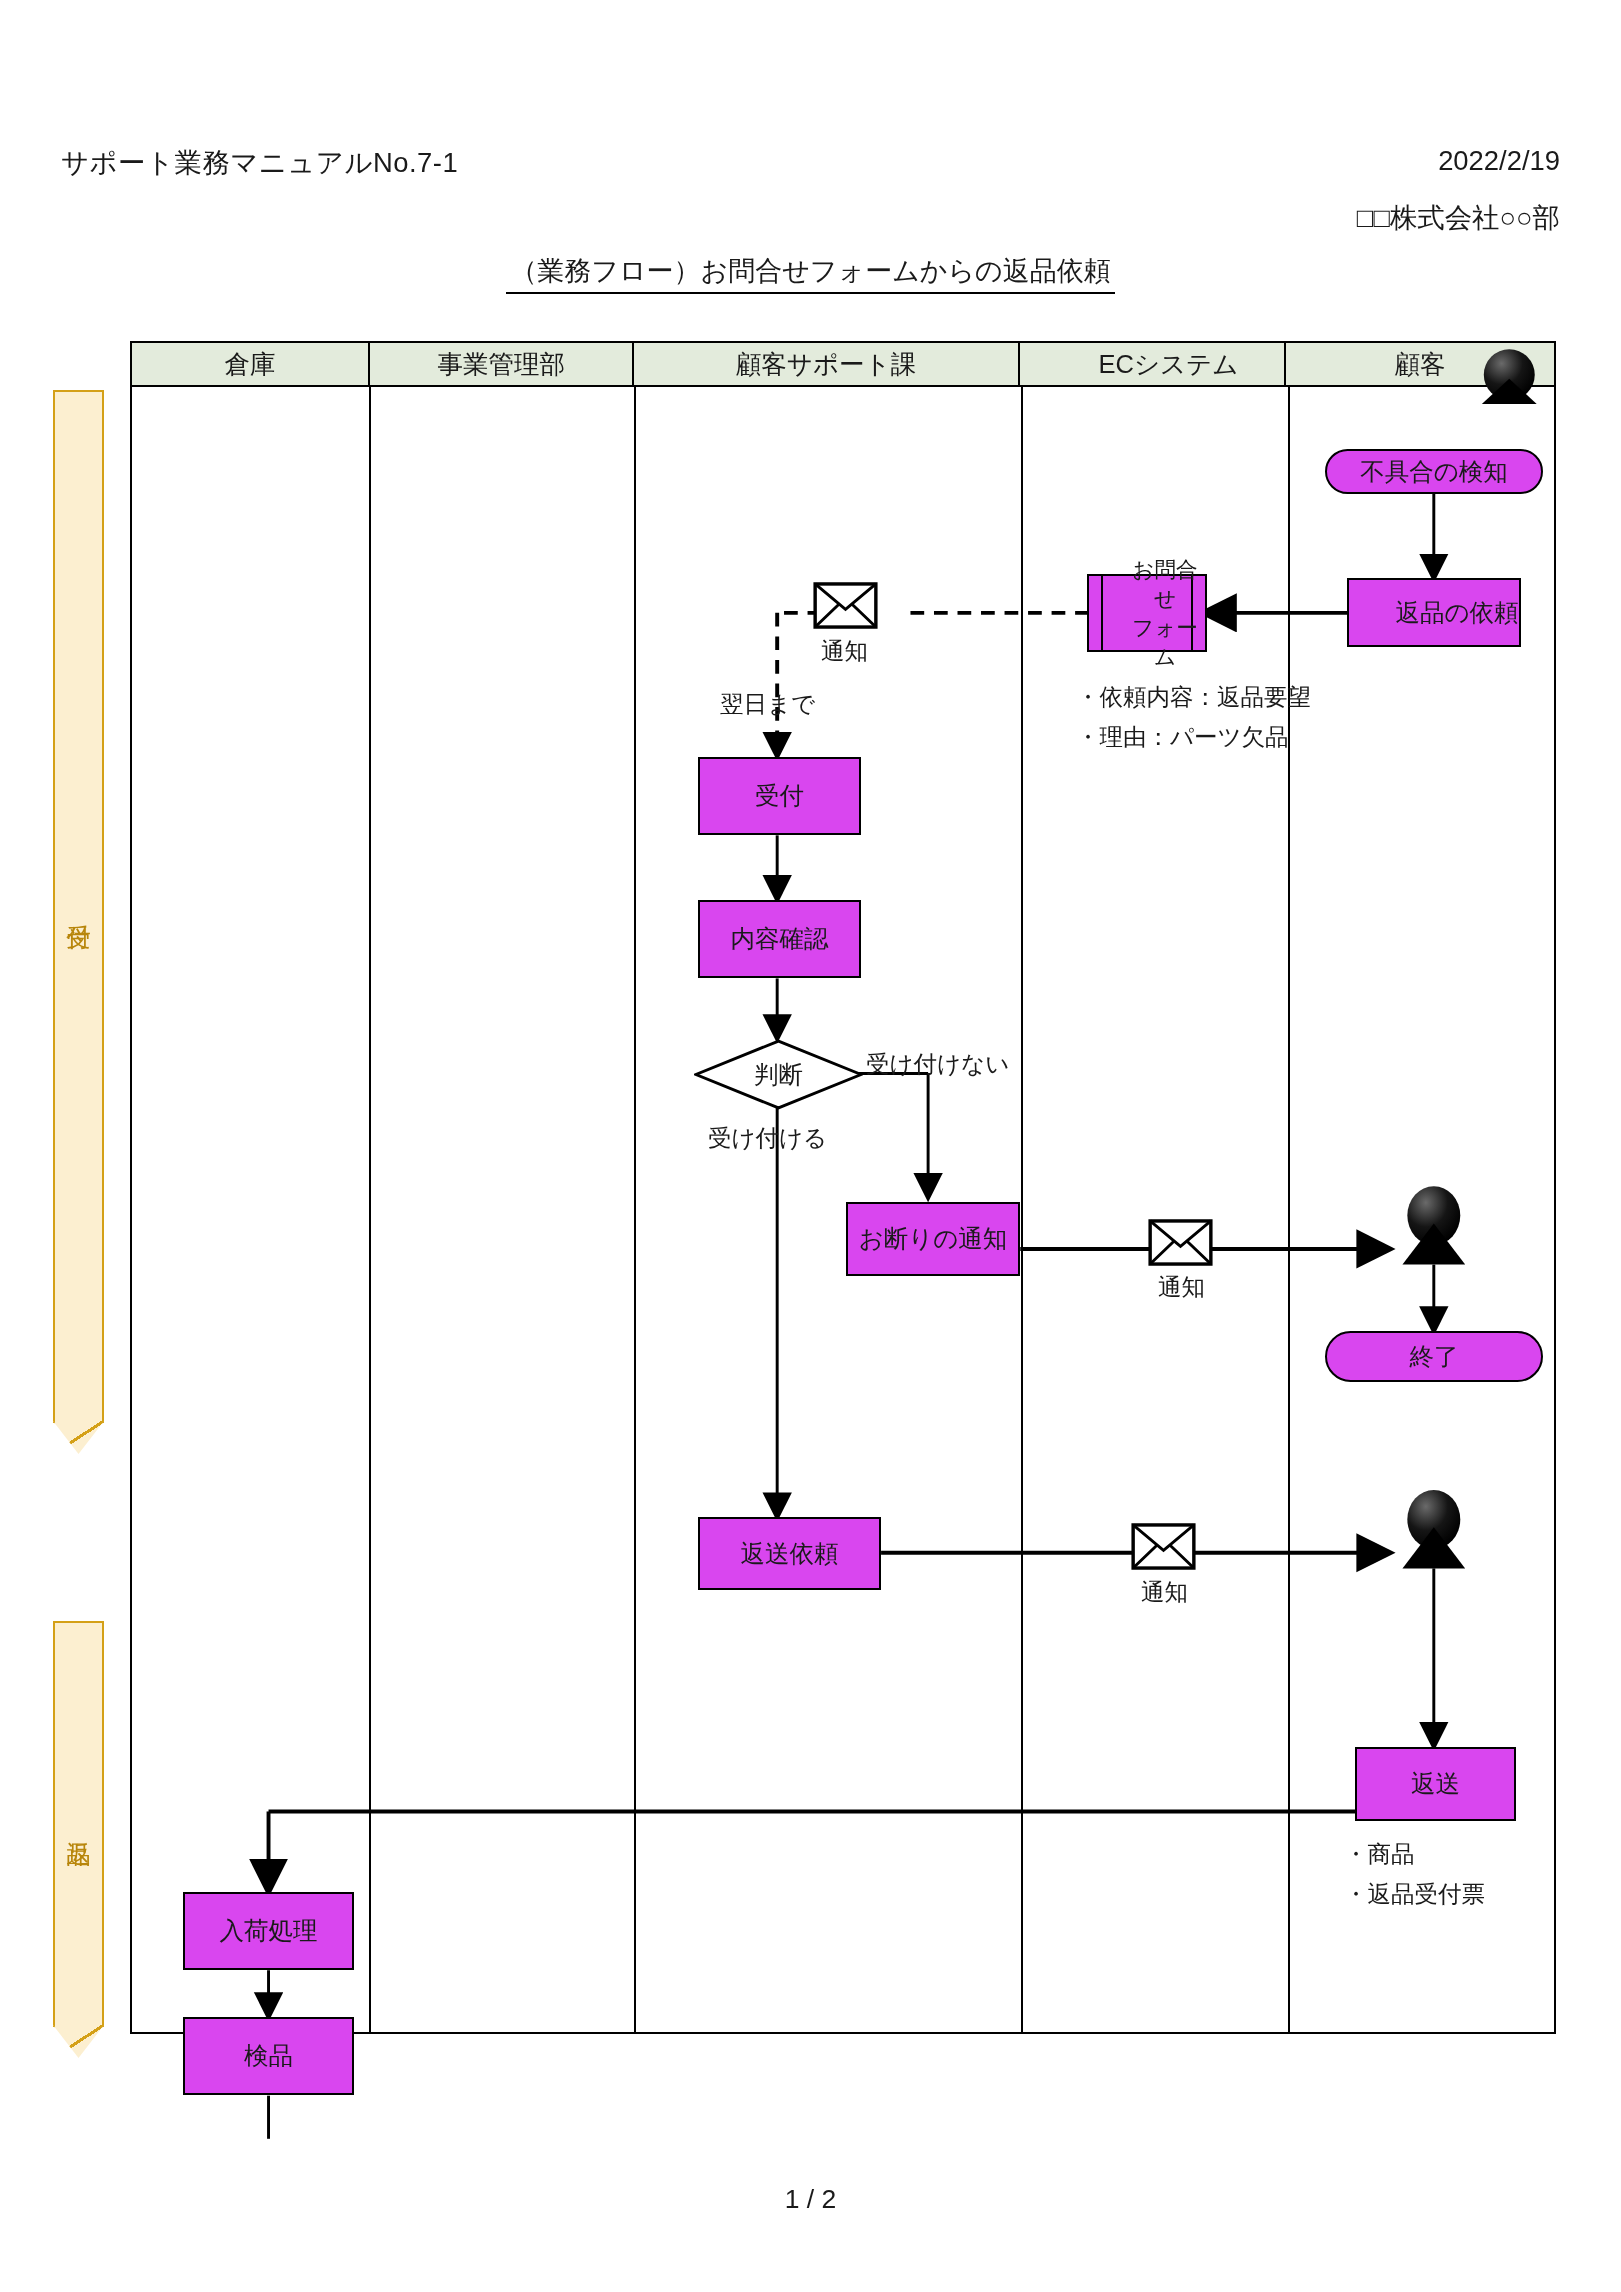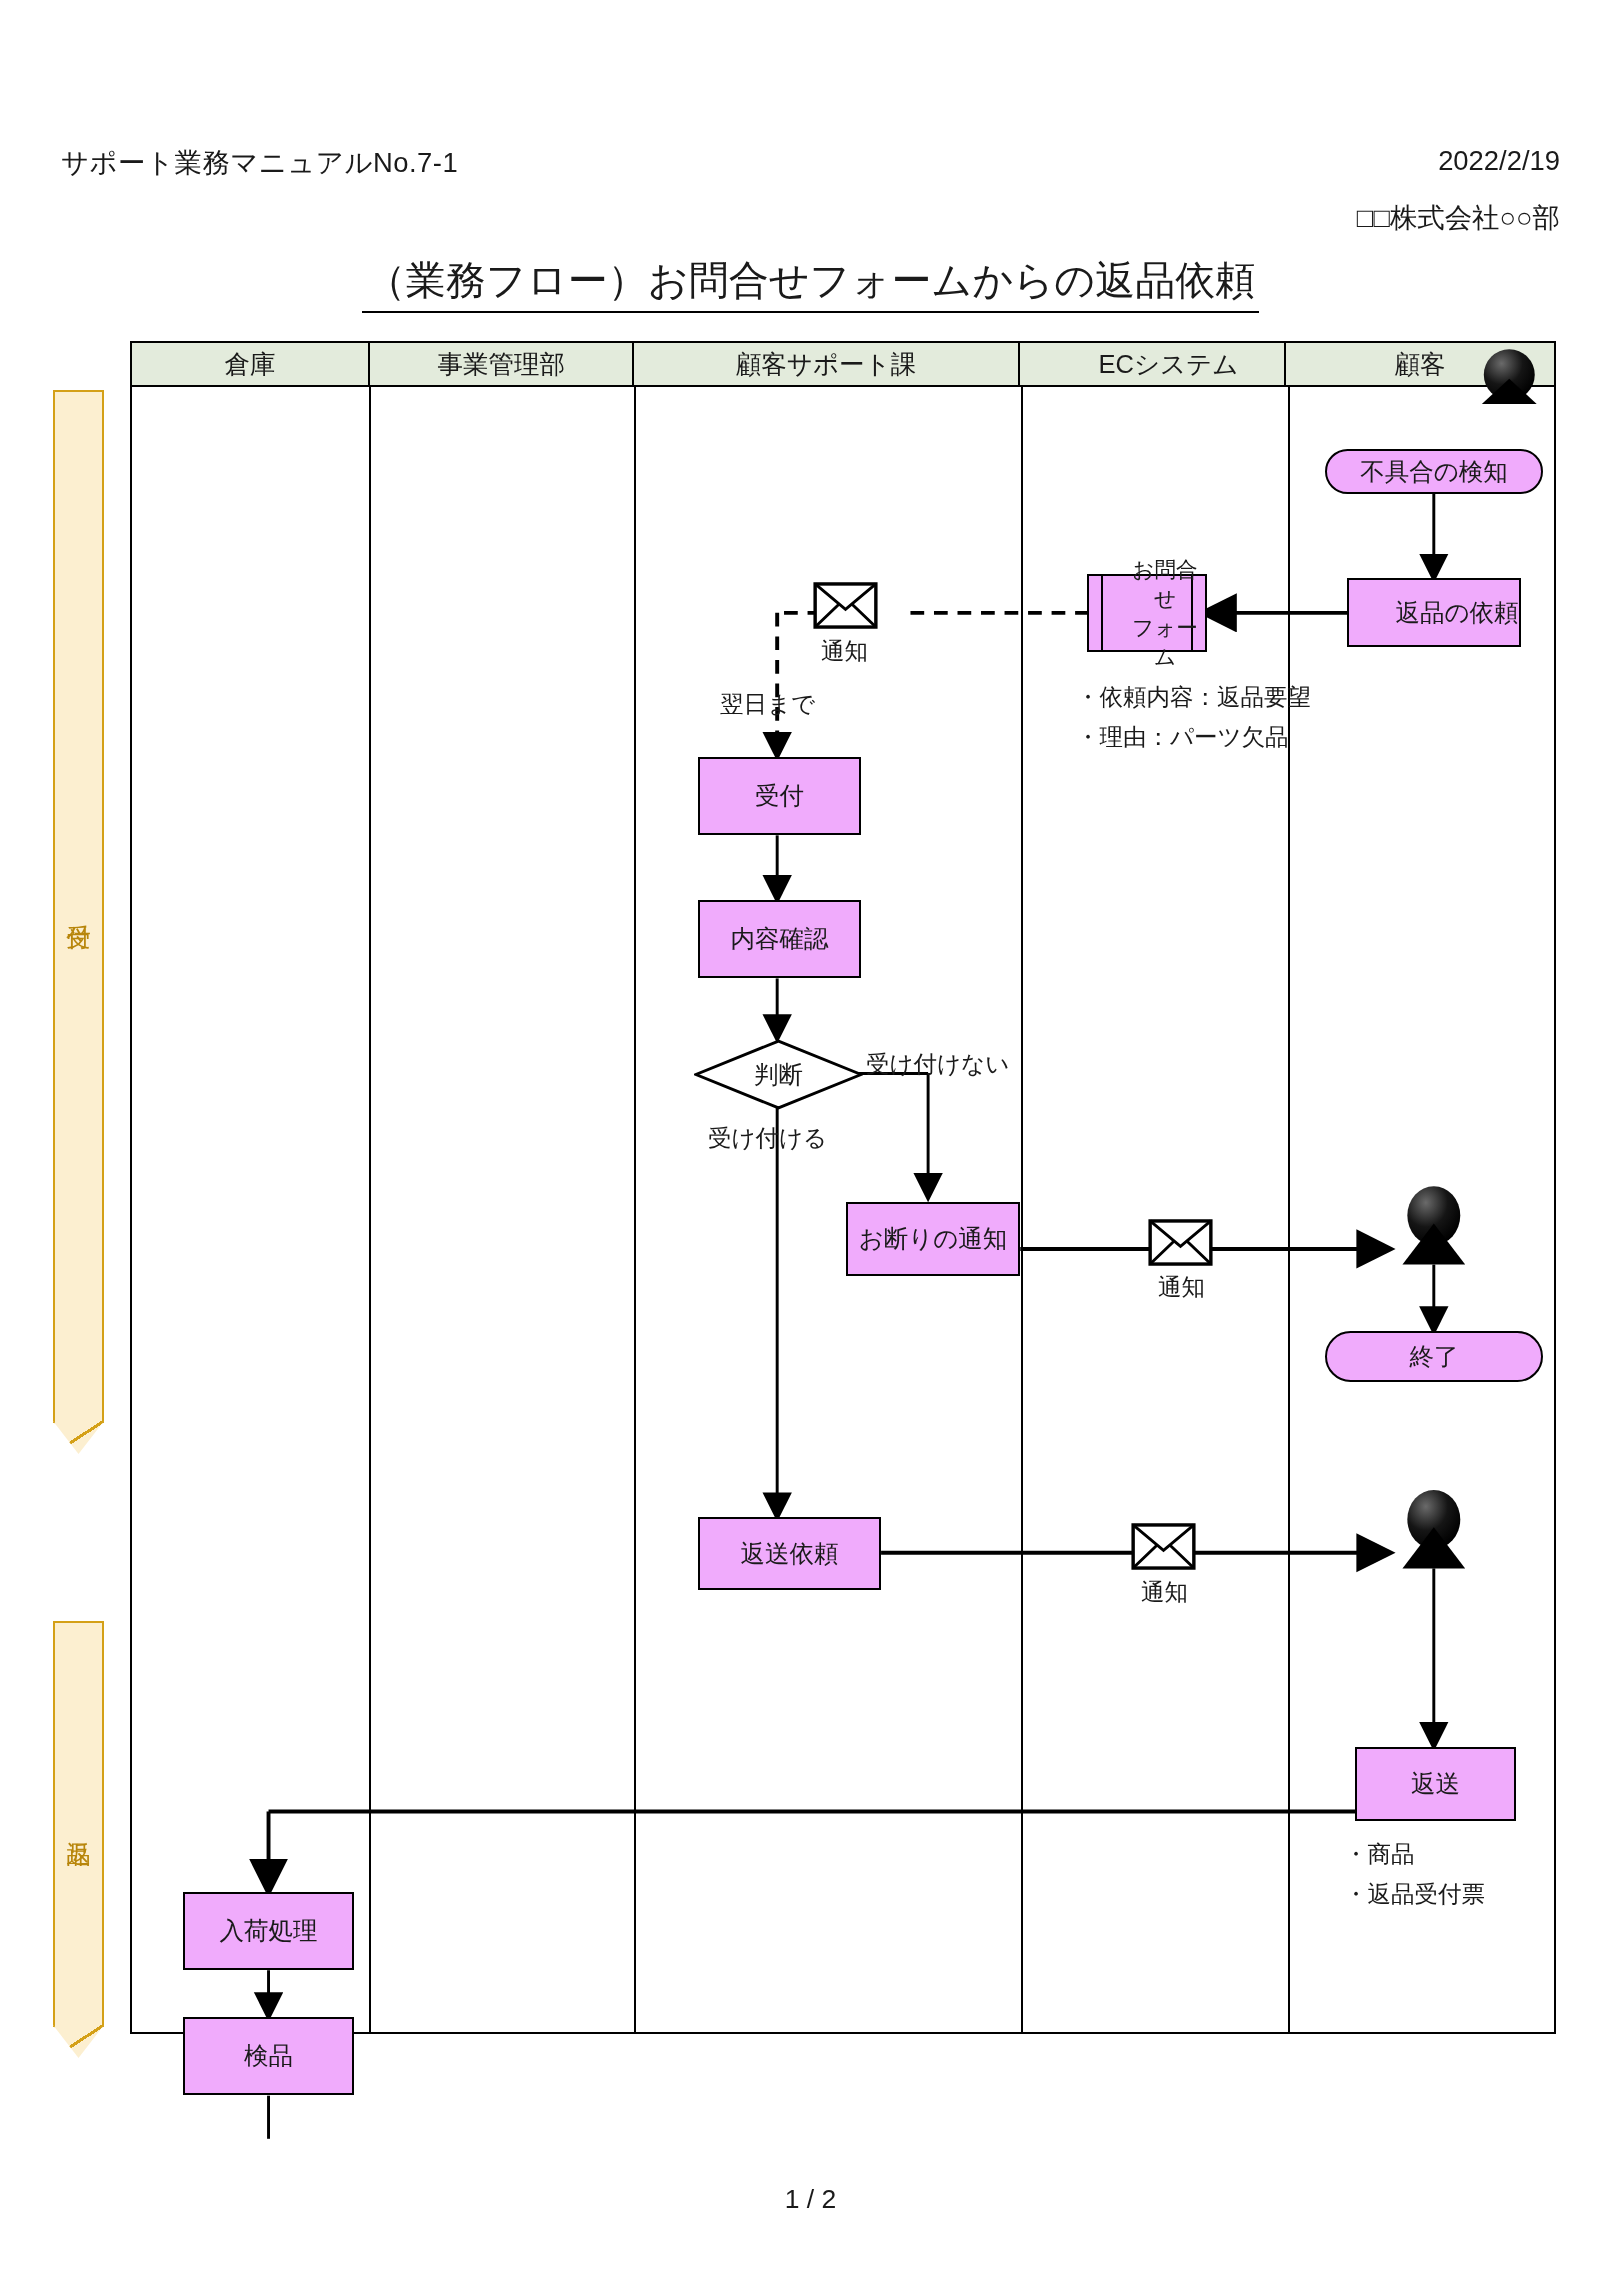--- a/index.html
+++ b/index.html
@@ -7,21 +7,21 @@
     width:1621px;height:2293px;position:relative;overflow:hidden;
     font-family:"Liberation Sans","DejaVu Sans",sans-serif;
     color:#1a1a1a;
   }
   .abs{position:absolute;}
   
   #doc-code{left:61px;top:145px;font-size:27.4px;letter-spacing:0.5px;}
   #doc-date{right:61px;top:145px;font-size:27.4px;text-align:right;}
   #doc-org{right:61px;top:200px;font-size:27.4px;text-align:right;}
   #doc-title{
-    left:0;right:0;top:253px;text-align:center;font-size:40px;font-family:Liberation Serif, serif;
+    left:0;right:0;top:253px;text-align:center;font-size:27px;font-family:Liberation Serif, serif;
   }
   #doc-title span{
     border-bottom:2px solid #000;padding:0 3.9px 2.9px 3.9px;display:inline-block;
   }
   #page-footer{left:0;right:0;top:2184px;text-align:center;font-size:26.5px;}
 
   
   #lane-header{
     left:130px;top:341px;width:1426px;height:44px;
     display:flex;border:2px solid #000;border-bottom:none;box-sizing:border-box;
@@ -64,21 +64,21 @@
   }
   .phase-tip::after{
     content:"";position:absolute;left:-2px;top:0;width:51px;height:33px;
     background:
       linear-gradient(to bottom right,transparent calc(50% - 1.5px),#d4a017 calc(50% - 1.5px),#d4a017 calc(50% + 1.5px),transparent calc(50% + 1.5px));
   }
   .phase-arrow-wrap{position:absolute;}
 
   
   .node{
-    position:absolute;box-sizing:border-box;border:2.5px solid #000;background:#f0abfc;
+    position:absolute;box-sizing:border-box;border:2.5px solid #000;background:#d946ef;
     display:flex;align-items:center;justify-content:center;text-align:center;
     font-size:24.5px;line-height:1.35;z-index:6;
   }
   .node.term{border-radius:69px;}
   .node.decision{
     border:none;background:transparent;
   }
   .diamond-svg{position:absolute;left:0;top:0;}
   .node.decision .dlabel{position:relative;z-index:2;font-size:24.5px;}
 

